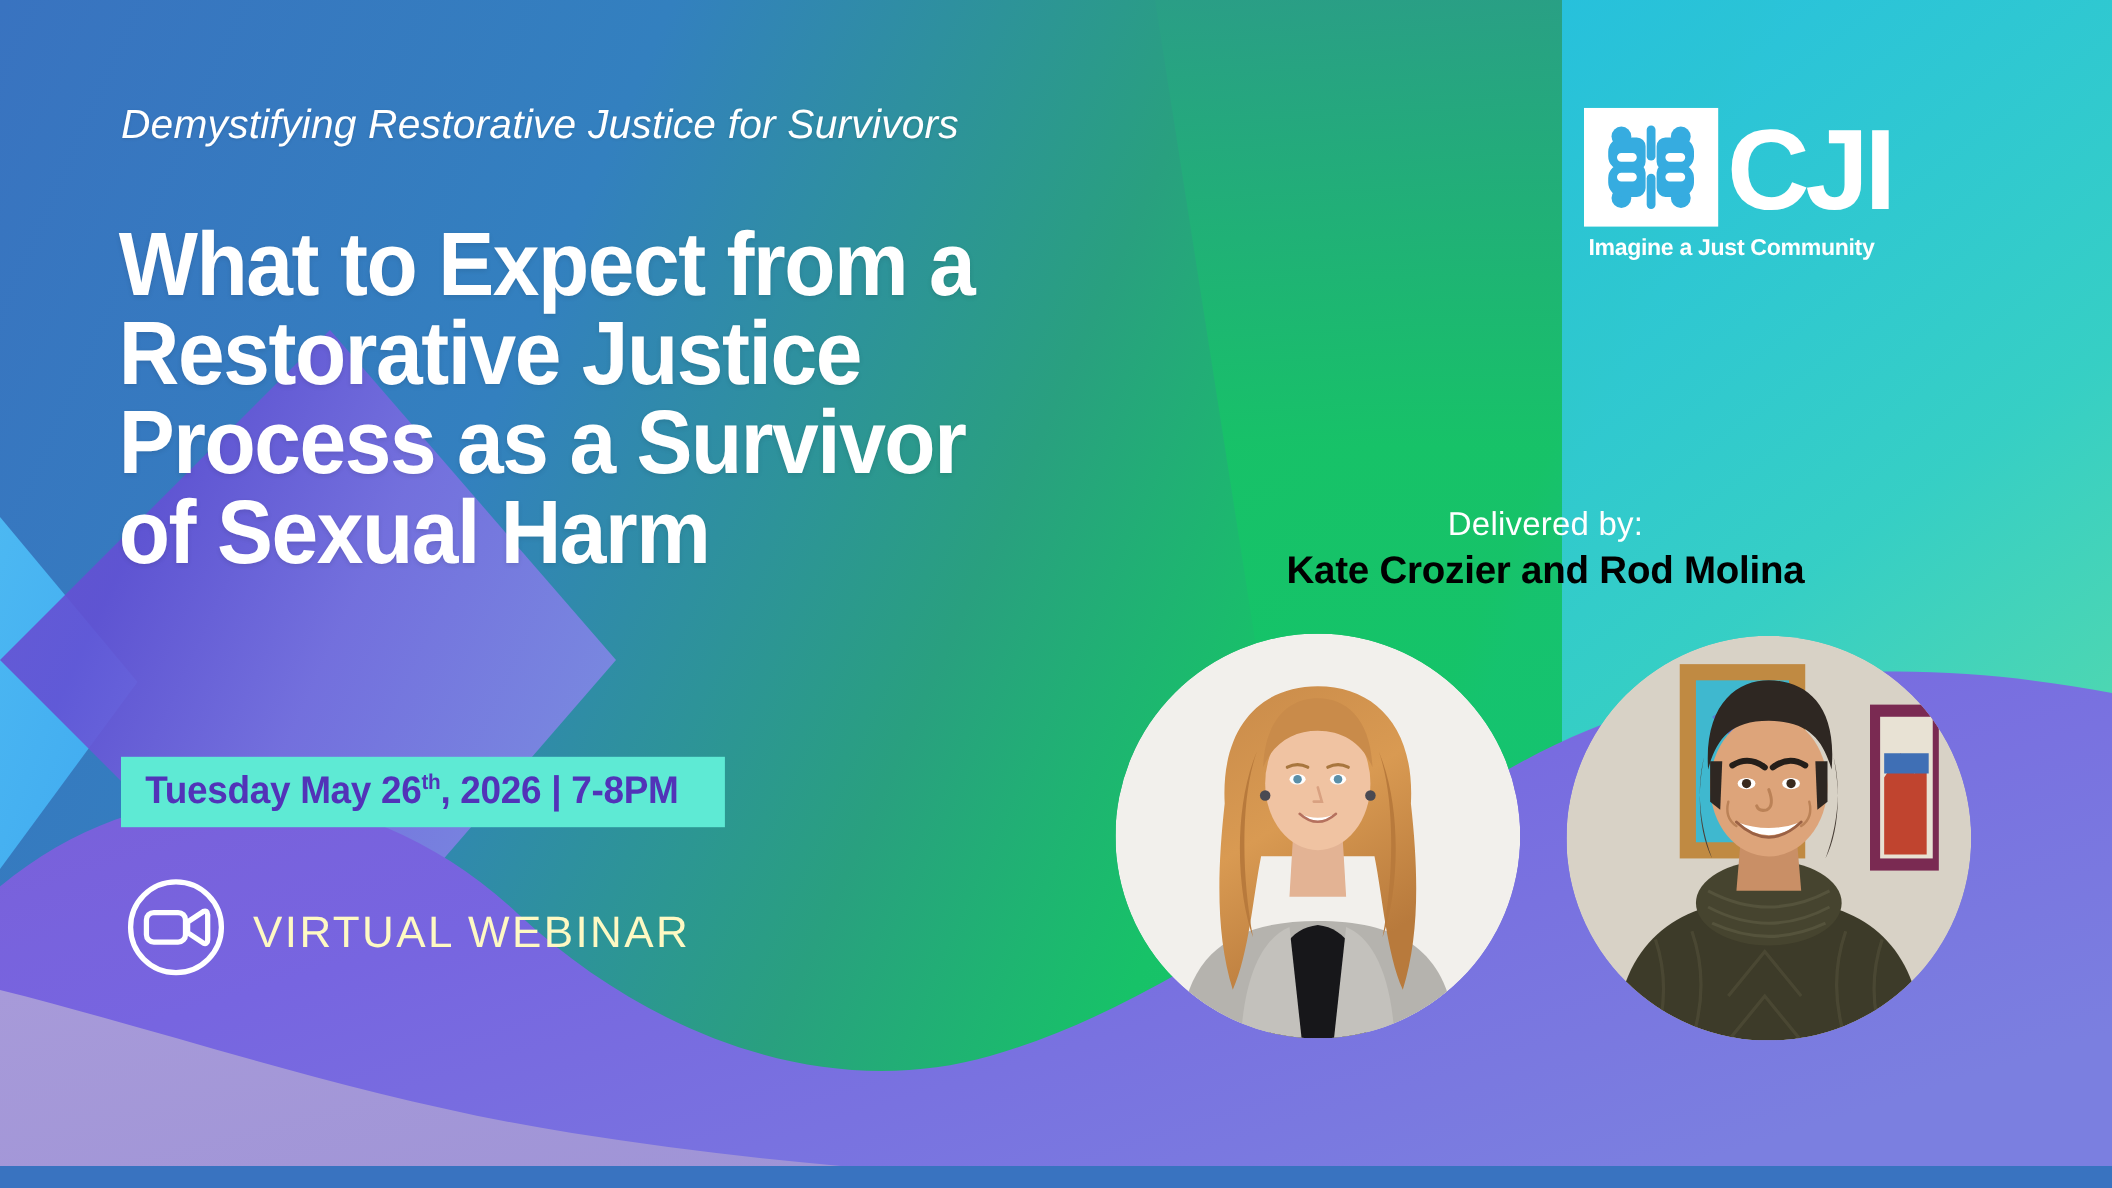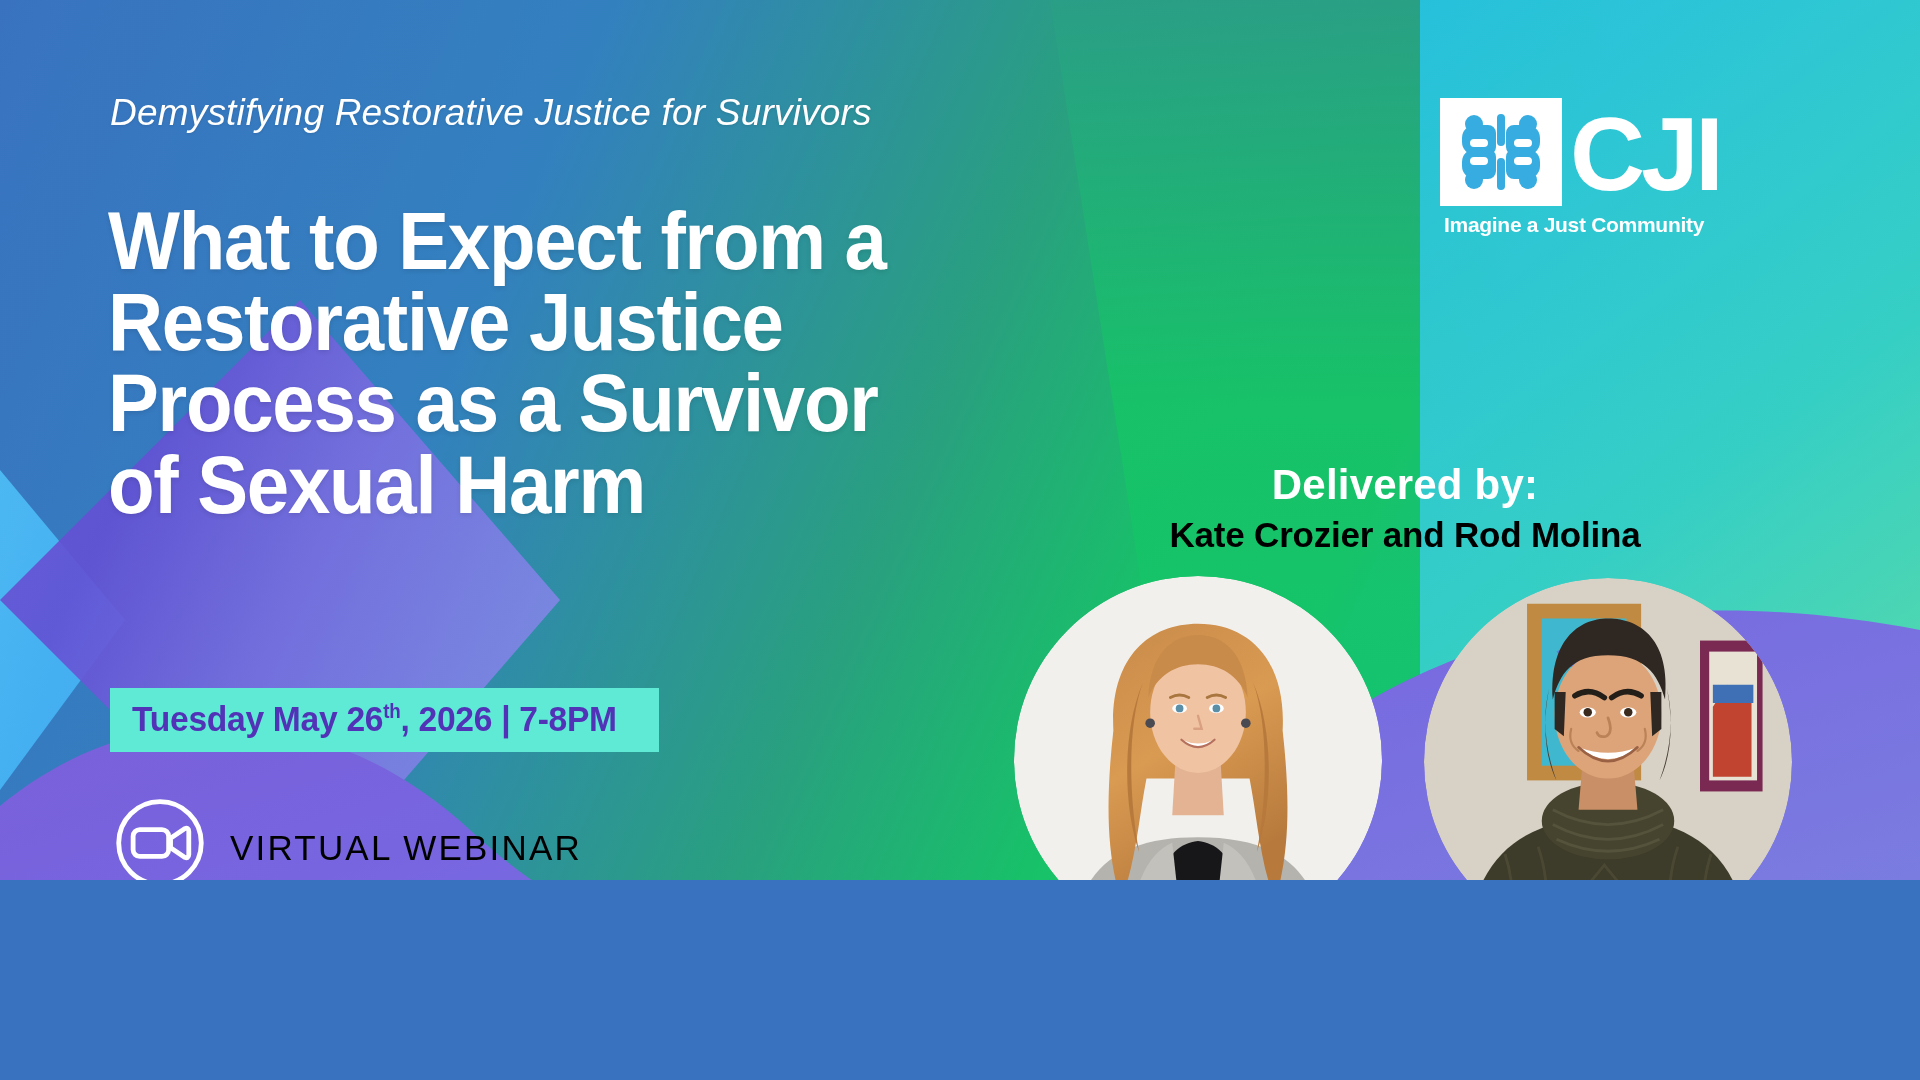--- a/index.html
+++ b/index.html
@@ -1,21 +1,21 @@
 <!DOCTYPE html>
 <html><head>
 <meta charset="utf-8">
 <style>
   * { margin:0; padding:0; box-sizing:border-box; }
   html,body { width:1920px; height:1080px; overflow:hidden; background:#3973c0; }
   body { font-family:"Liberation Sans", sans-serif; }
 
   #poster {
     position:relative;
-    width:1920px; height:880px;
+    width:1920px; height:1060px;
     overflow:hidden;
     padding-left:32px;
   }
 
   
   .bg-layer { position:absolute; inset:0; }
   .bg-svg { position:absolute; inset:0; width:1920px; height:1080px; display:block; }
 
   
   .eyebrow {
@@ -69,23 +69,23 @@
   
   .webinar-row {
     position:absolute;
     left:112px; top:795px;
     display:flex;
     align-items:center;
     gap:22px;
   }
   .webinar-icon { width:96px; height:96px; display:block; }
   .webinar-label {
-    font-size:35px;
+    font-size:40px;
     font-weight:400;
-    color:#000000;
+    color:#fef9c3;
     letter-spacing:2.2px;
     white-space:nowrap;
     margin-top:10px;
   }
 
   
   .cji-logo {
     position:absolute;
     left:1440px; top:98px;
     width:296px; height:142px;
@@ -94,22 +94,22 @@
 
   
   .delivered {
     position:absolute;
     left:1150px; top:458px;
     width:510px;
     text-align:center;
   }
   .delivered-label {
     display:block;
-    font-size:42px;
-    font-weight:700;
+    font-size:30px;
+    font-weight:400;
     color:#ffffff;
     letter-spacing:0.2px;
     line-height:1.28;
   }
   .delivered-names {
     display:block;
     font-size:35px;
     font-weight:bold;
     color:#000000;
     letter-spacing:-0.2px;

